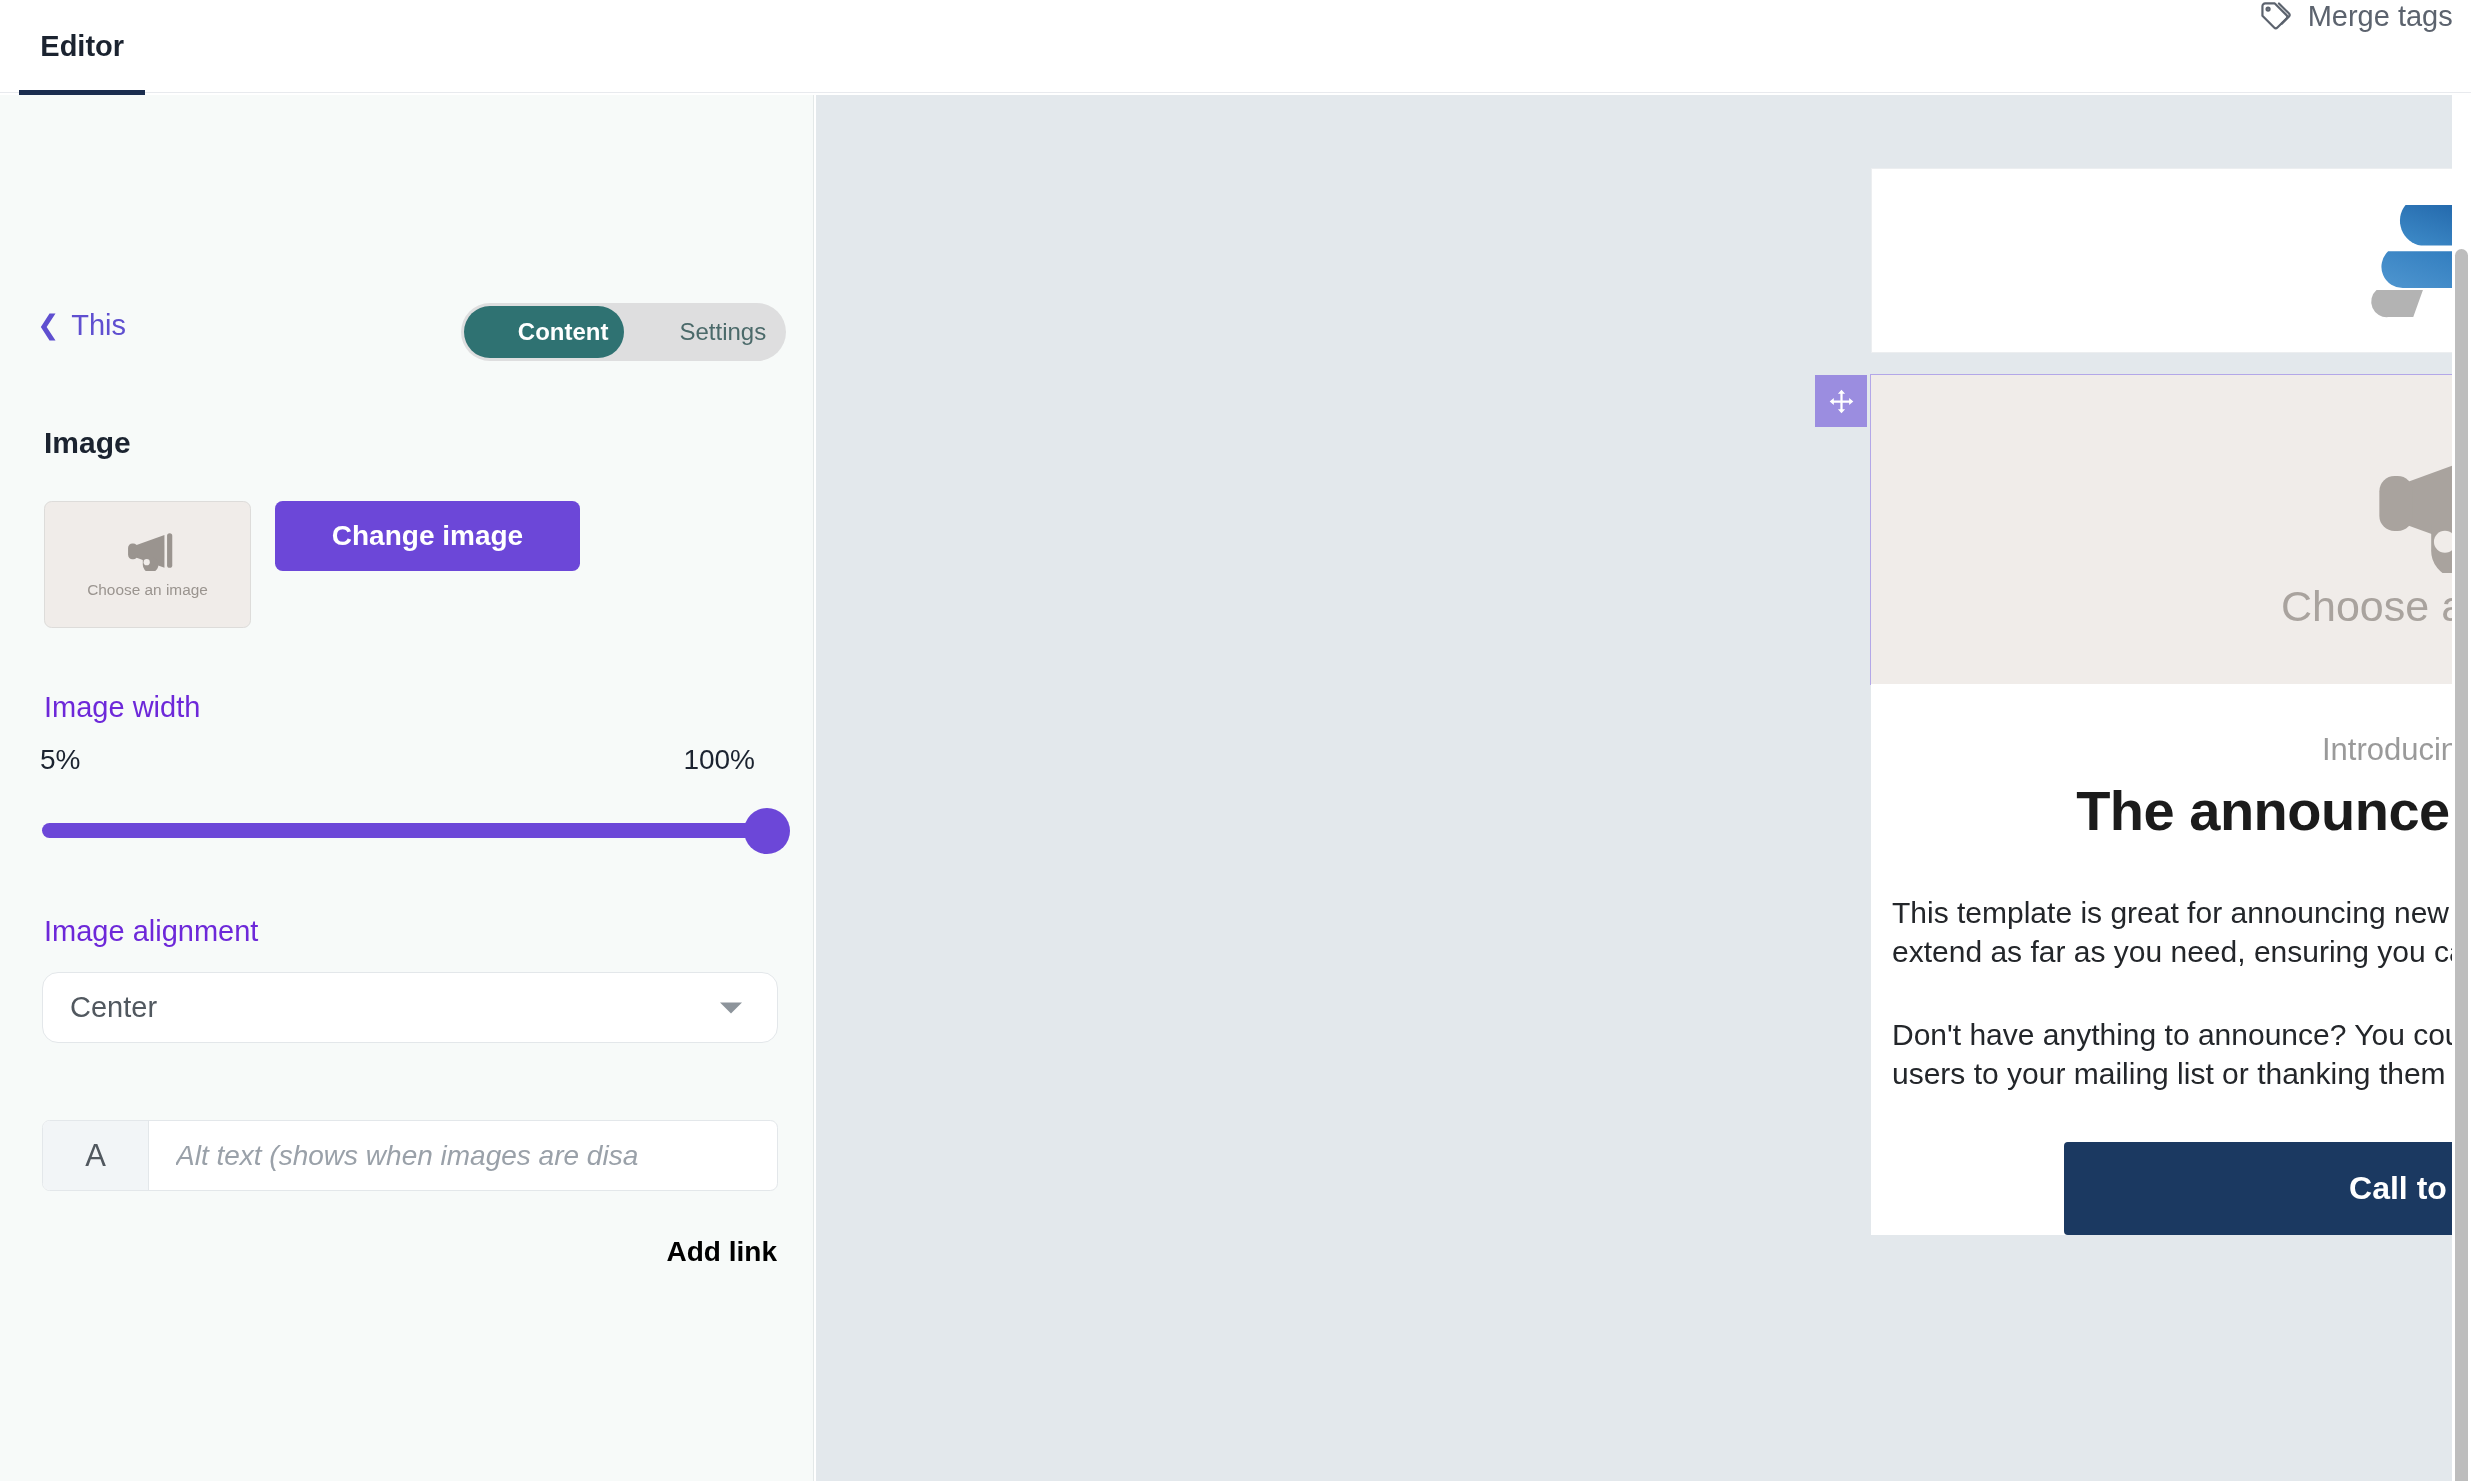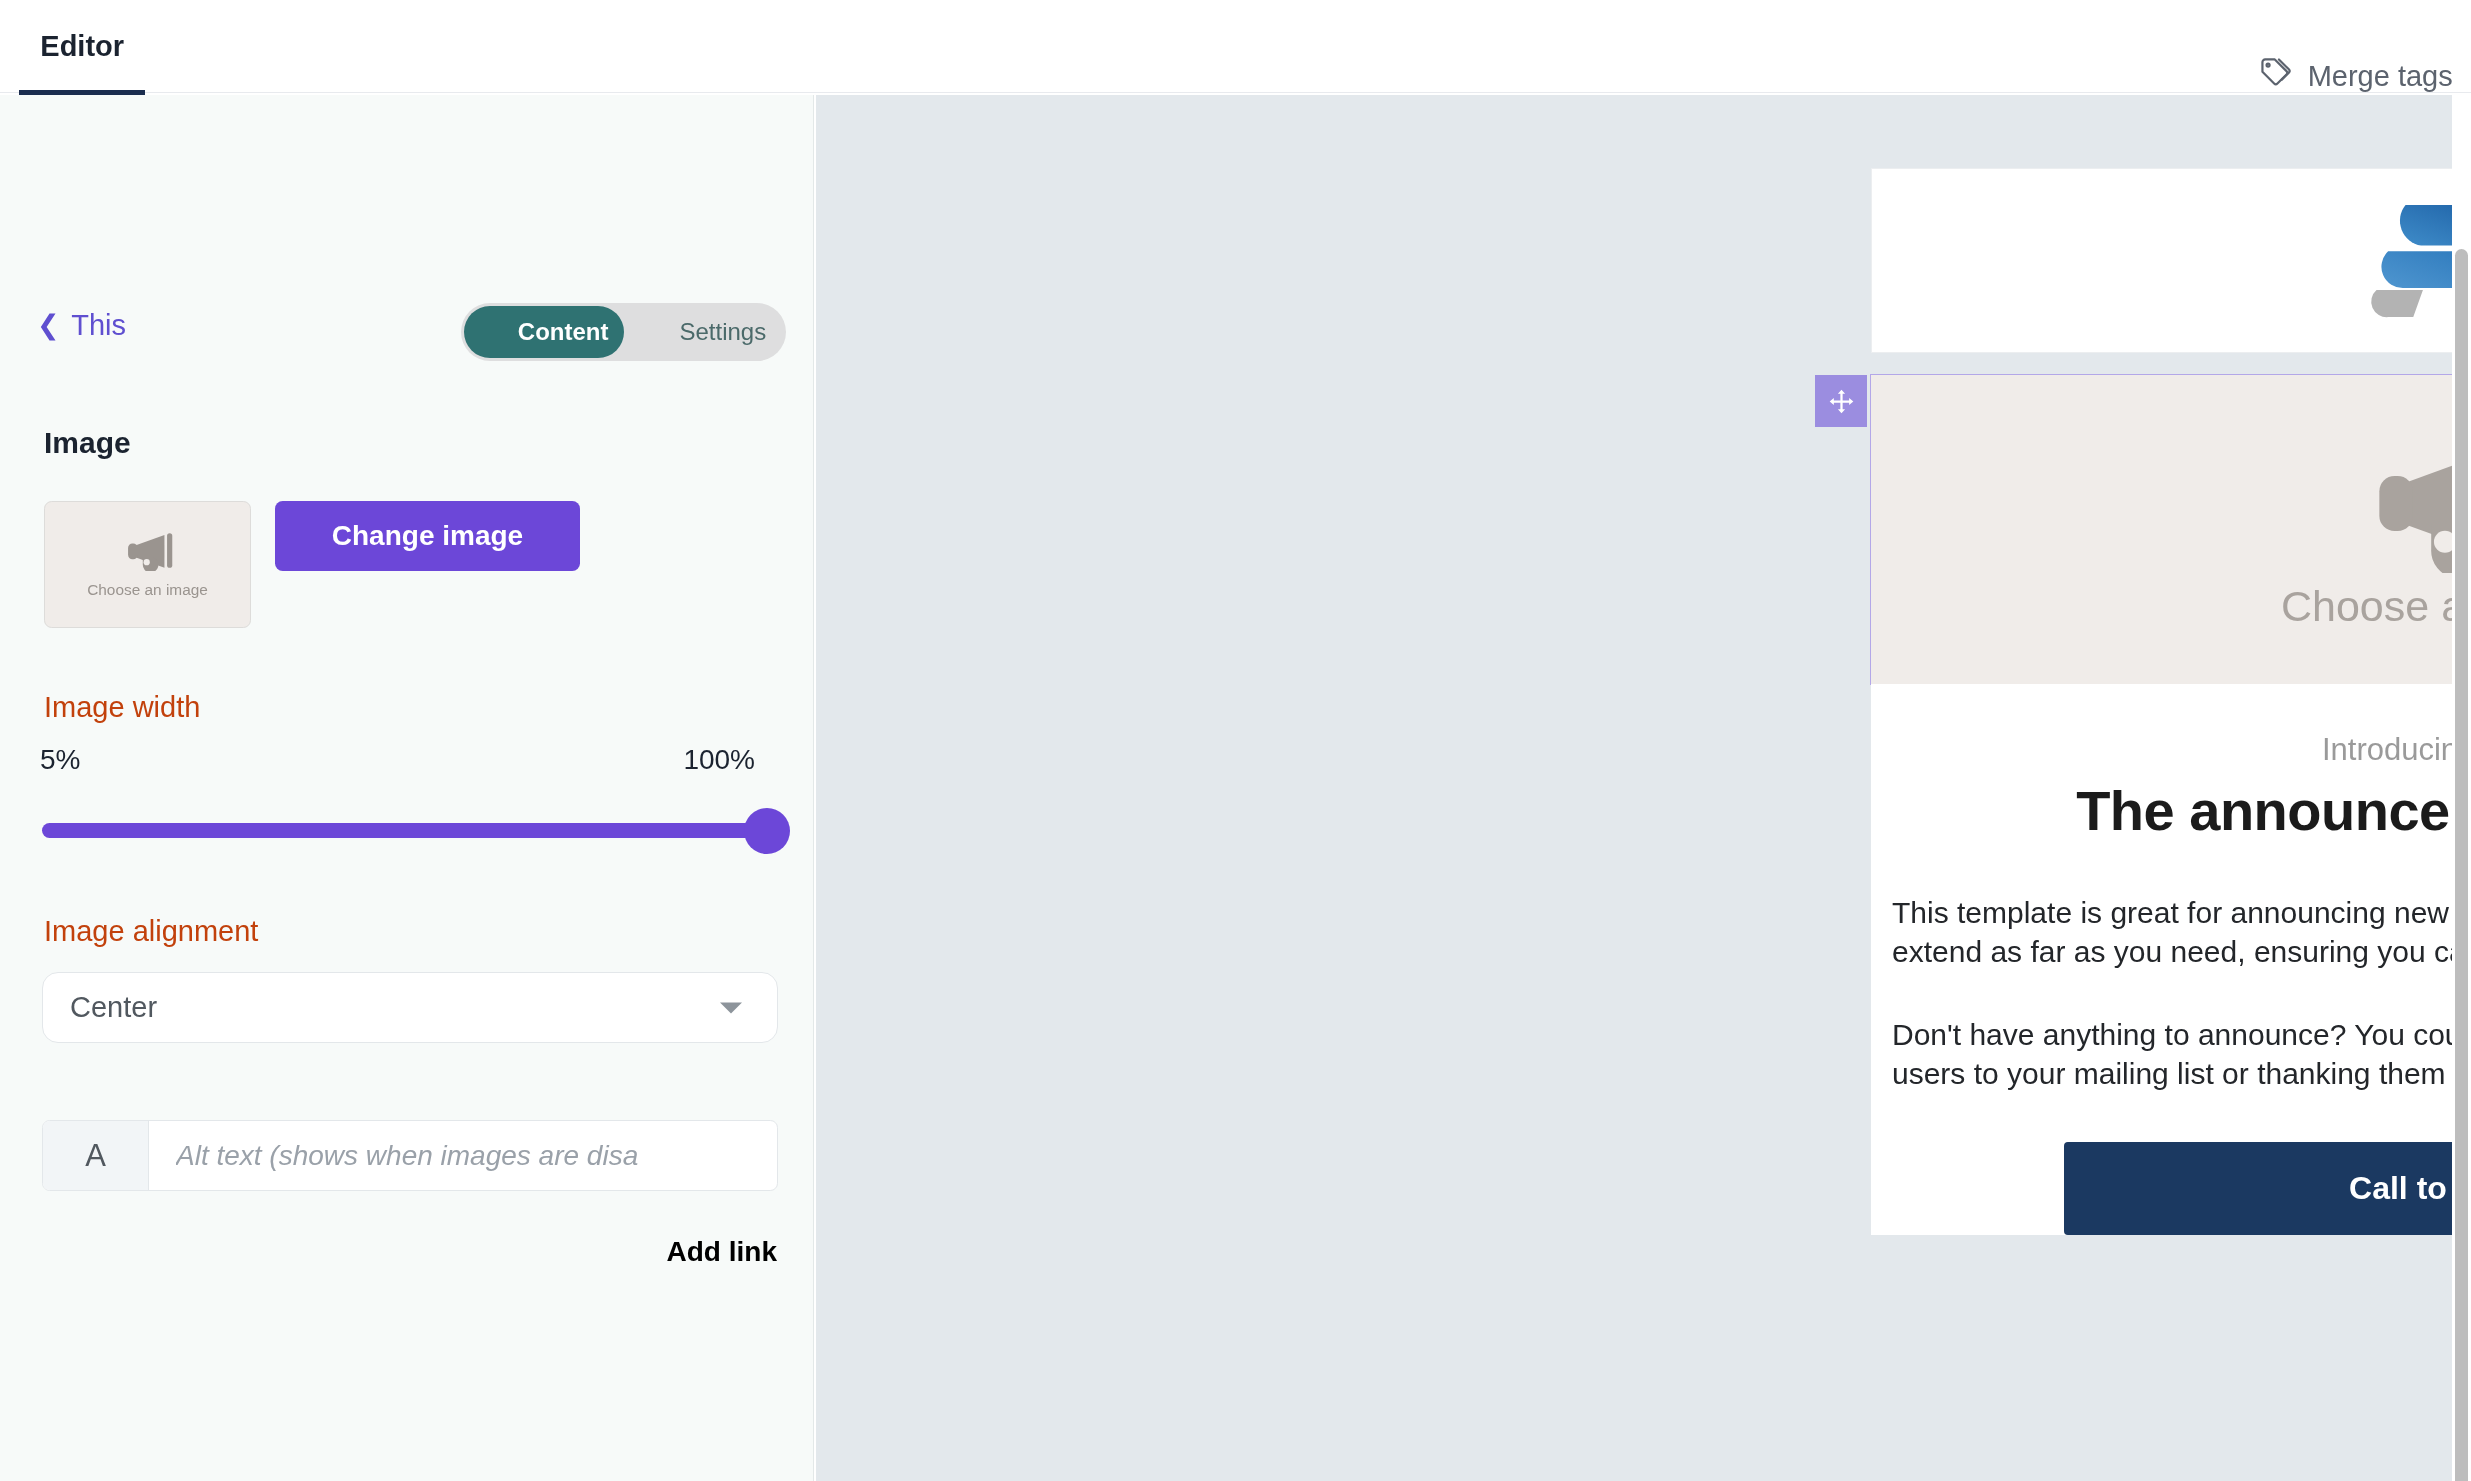--- a/index.html
+++ b/index.html
@@ -21,21 +21,21 @@
     position: relative; height: 93px; display: flex; align-items: center;
     padding: 0 21px; font-size: 29px; color: #8a8f98; cursor: pointer; white-space: nowrap;
   }
   .tab.active { color: #1b2330; font-weight: 700; }
   .tab.active::after {
     content: ""; position: absolute; left: 0; right: 0; bottom: -1.9px; height: 4.8px;
     background: #1b2d4f;
   }
   .mergetags {
     position: absolute; right: 19.3px; top: 0; height: 93px;
-    display: flex; align-items: flex-end; gap: 15.4px; cursor: pointer;
+    display: flex; align-items: flex-start; gap: 15.4px; cursor: pointer;
   }
   .mergetags .lbl { font-size: 29px; color: #5c636e; }
 
   
   .panel {
     position: absolute; left: 0; top: 95px; width: 814px; height: 1386px;
     background: #f7faf9;
     border-right: 1.9px solid #e3e8e8;
   }
   .panel-inner { position: relative; width: 100%; height: 100%; }
@@ -70,21 +70,21 @@
   }
   .thumb .cap { font-size: 15.4px; color: #9a948f; }
 
   .btn-primary {
     position: absolute; left: 275px; top: 406px; width: 305px; height: 70px;
     background: #6c47d8; border: none; border-radius: 7.7px; color: #ffffff;
     font-size: 28px; font-weight: 700; font-family: "Liberation Sans", sans-serif;
     cursor: pointer;
   }
 
-  .field-label { position: absolute; font-size: 29px; color: #c2410c; }
+  .field-label { position: absolute; font-size: 29px; color: #6d28d9; }
   #lbl-width { left: 44px; top: 596px; }
   #lbl-align { left: 44px; top: 820px; }
 
   .range-min { position: absolute; left: 40px; top: 649px; font-size: 28px; color: #1b2330; }
   .range-max { position: absolute; right: 58px; top: 649px; font-size: 28px; color: #1b2330; }
 
   .slider {
     position: absolute; left: 42px; top: 728px; width: 734px; height: 15.4px;
     border-radius: 7.7px; background: #6c47d8; cursor: pointer;
   }

